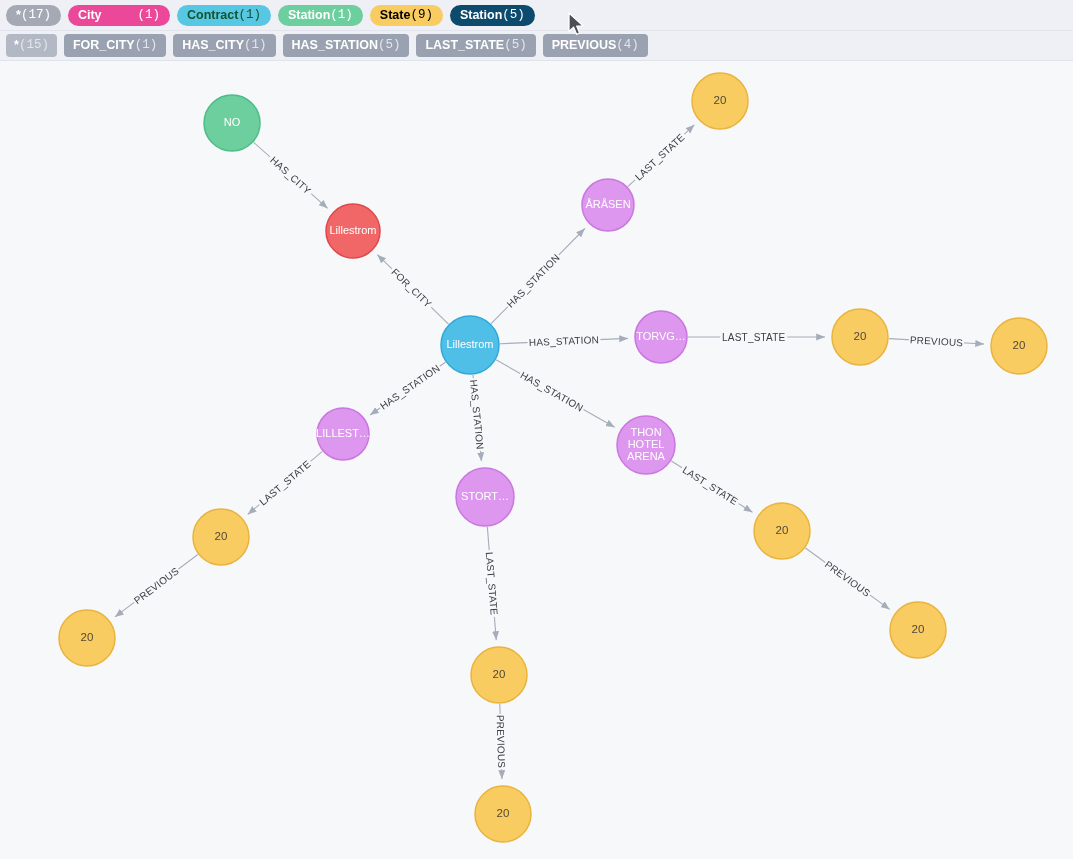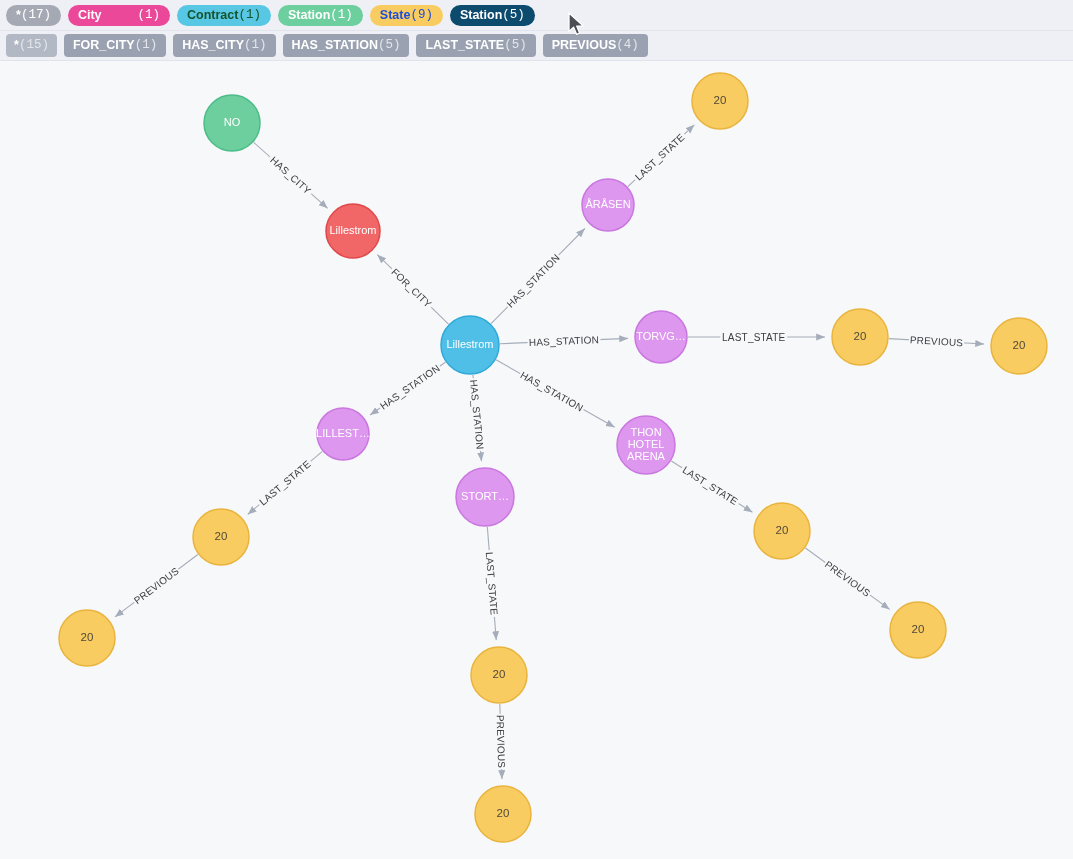--- a/index.html
+++ b/index.html
@@ -117,21 +117,21 @@
         <span class="chip-count">(1)</span>
       </div>
       <div class="chip" style="background: rgb(87, 199, 227); color: #14532d;">
         <span class="chip-name">Contract</span>
         <span class="chip-count">(1)</span>
       </div>
       <div class="chip" style="background: rgb(109, 206, 158); color: rgb(255, 255, 255);">
         <span class="chip-name">Station</span>
         <span class="chip-count">(1)</span>
       </div>
-      <div class="chip" style="background: rgb(249, 204, 98); color: #1d4ed8;">
+      <div class="chip" style="background: rgb(249, 204, 98); color: #000000;">
         <span class="chip-name">State</span>
         <span class="chip-count">(9)</span>
       </div>
       <div class="chip" style="background: #0c4a6e; color: rgb(255, 255, 255);">
         <span class="chip-name">Station</span>
         <span class="chip-count">(5)</span>
       </div>
     </div>
 
   <div class="legend-row" id="legend-reltypes">

